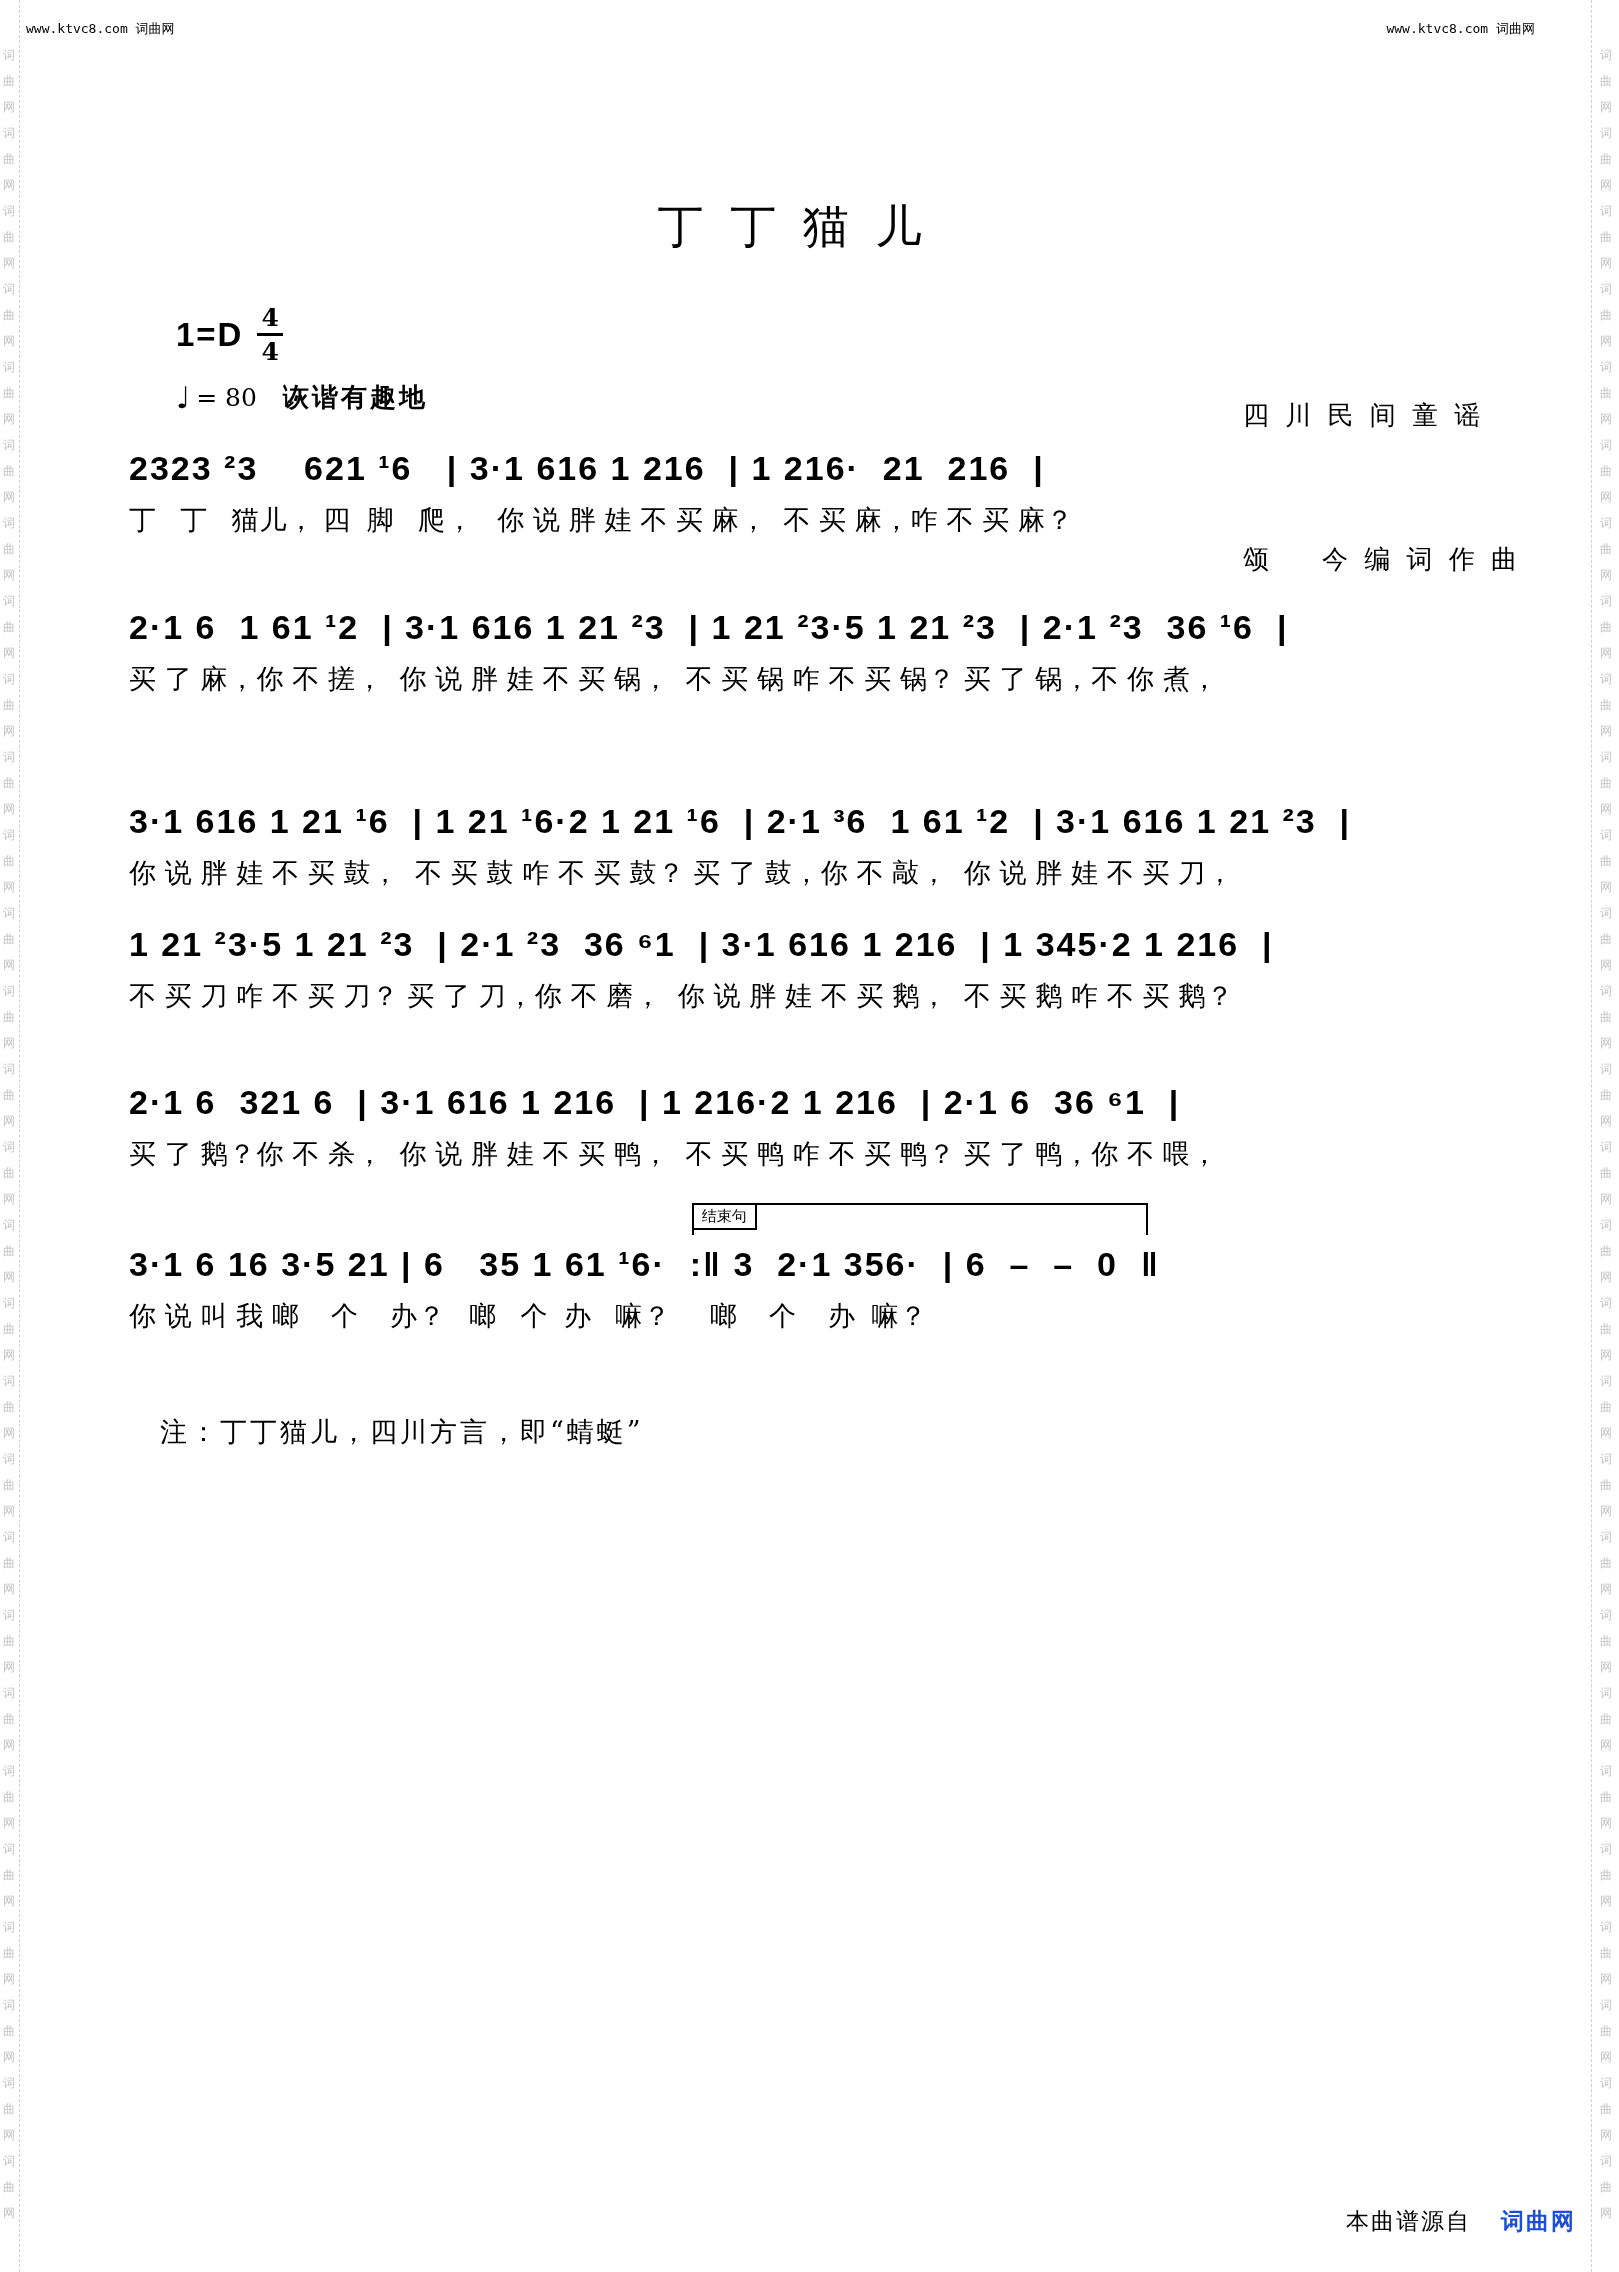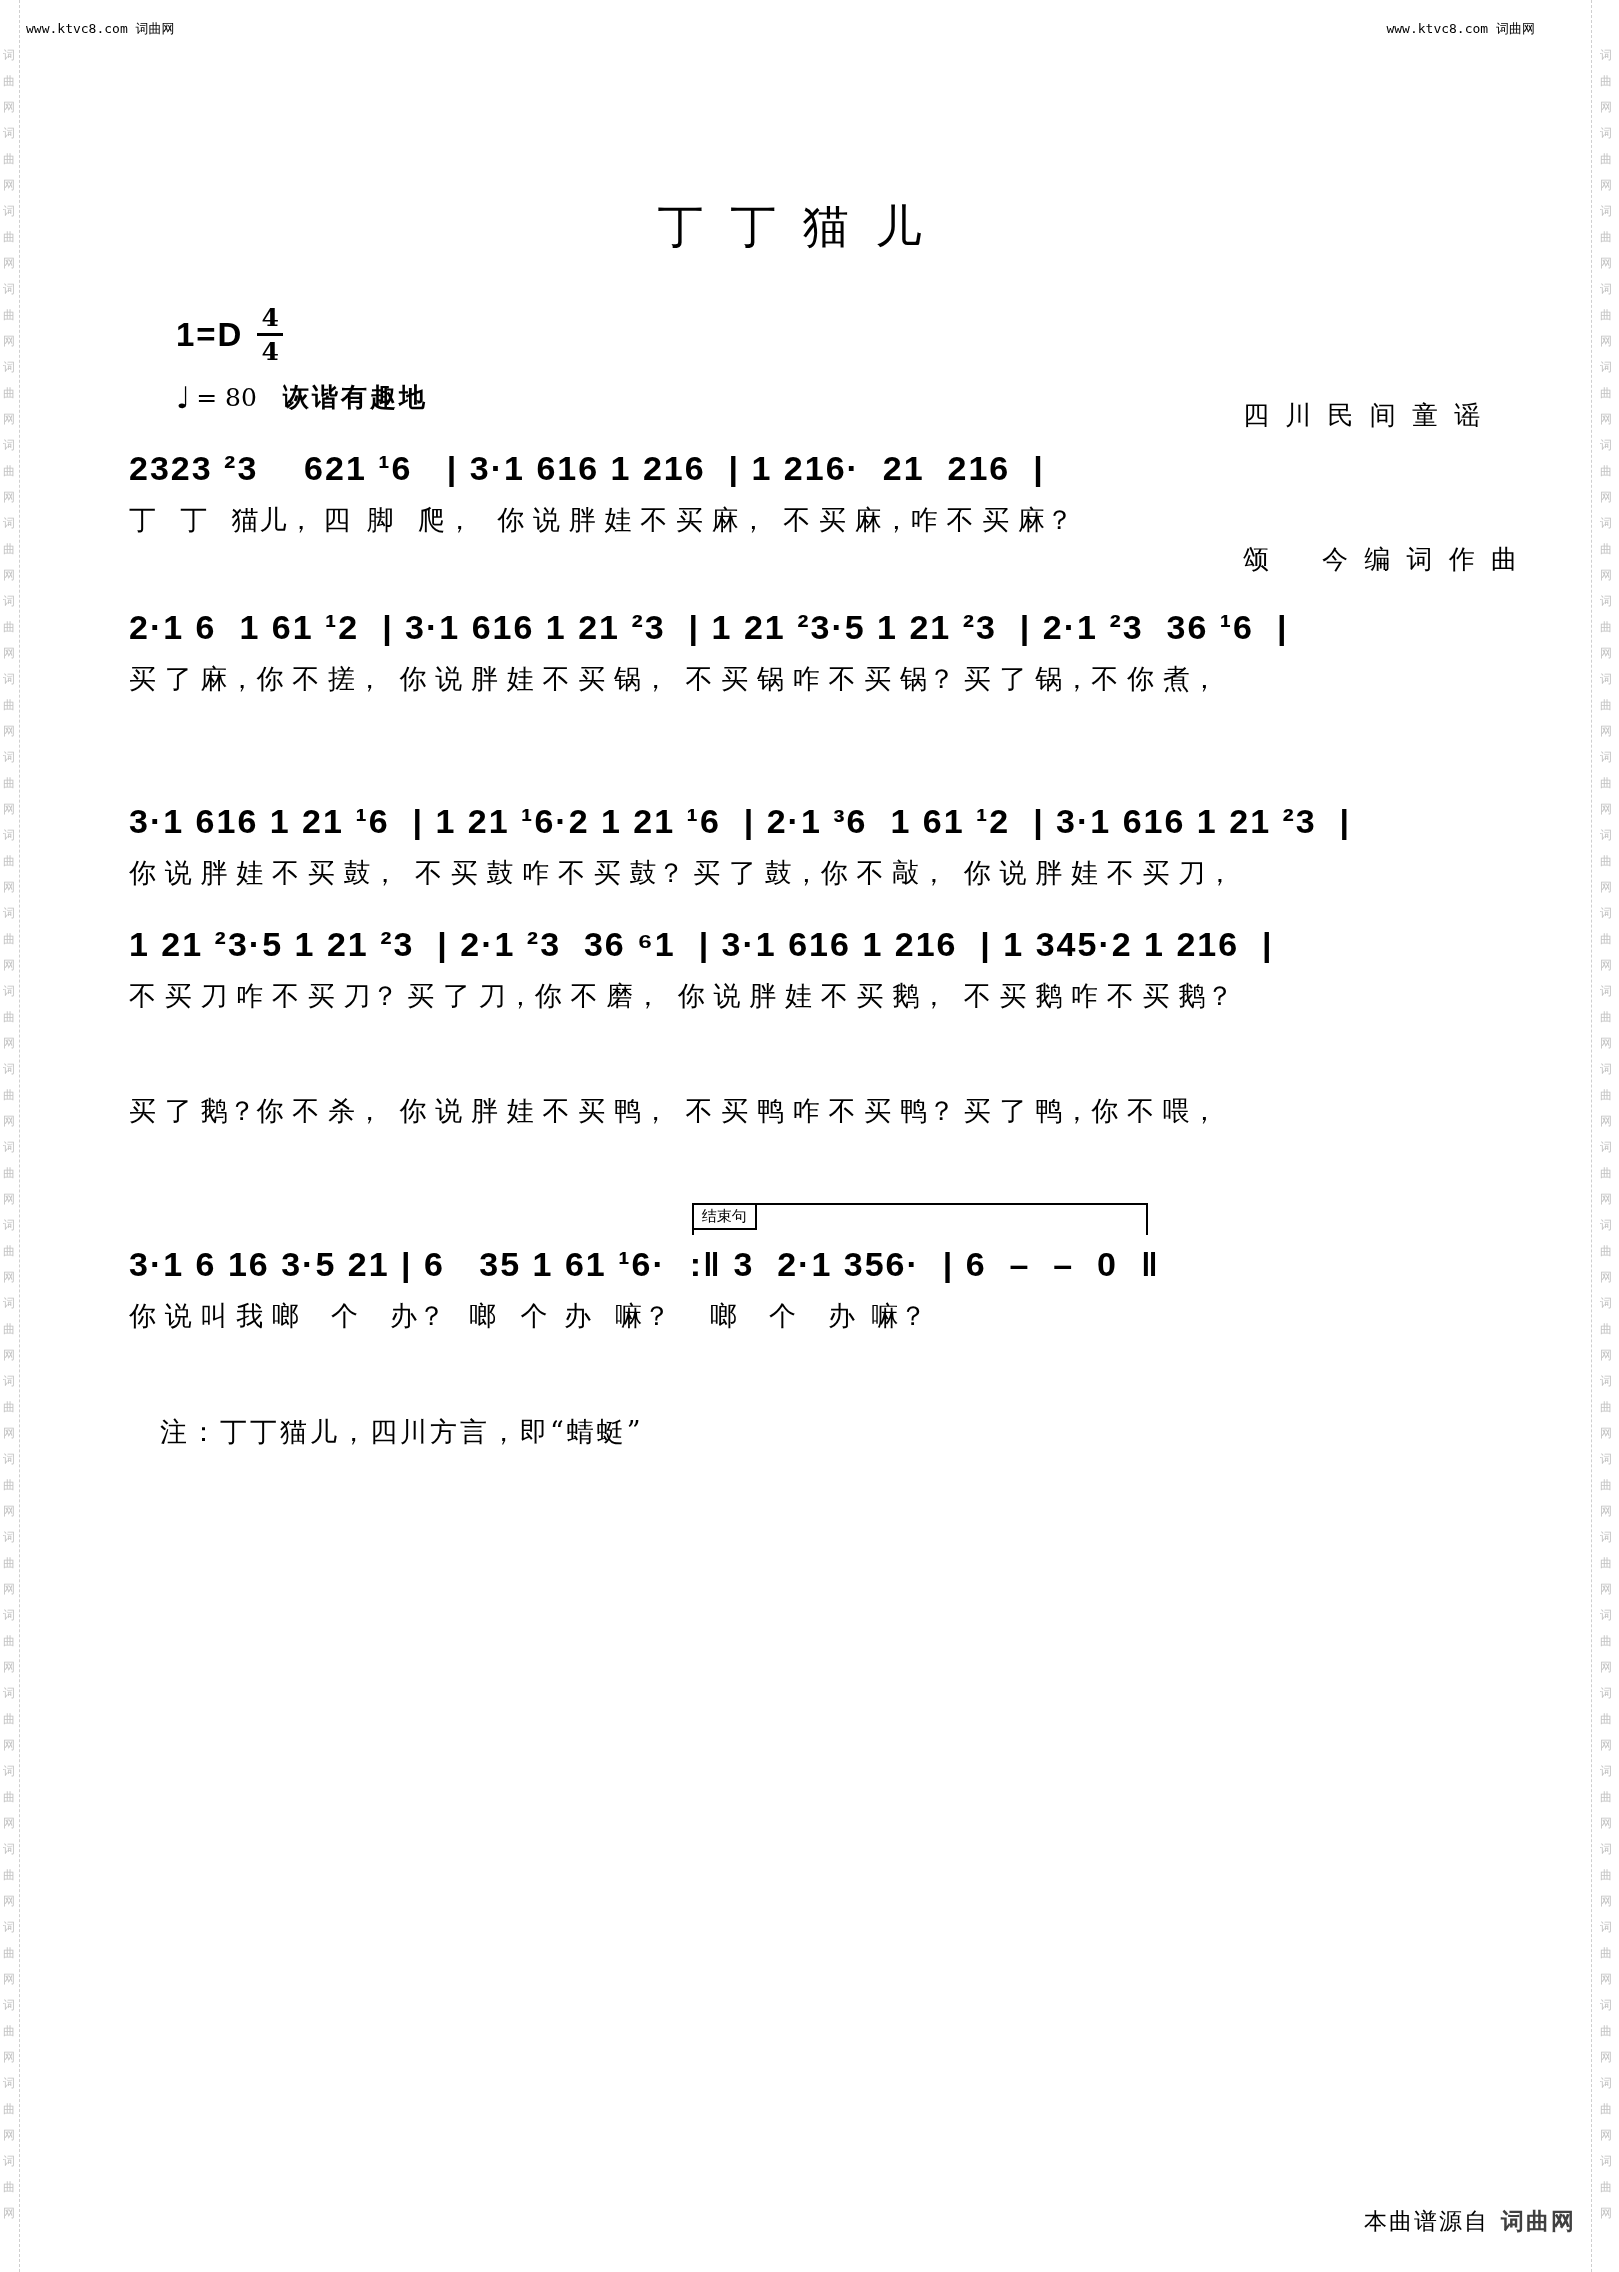--- a/index.html
+++ b/index.html
@@ -59,21 +59,21 @@
                 font-size:15px;font-weight:normal;line-height:1.2;padding:2px 8px 3px;
                 border-right:2px solid #000;border-bottom:2px solid #000;background:#fff;}
 
   
   .footnote{position:absolute;left:160px;top:1414px;font-family:"DejaVu Serif",serif;
             font-size:27px;letter-spacing:3px;white-space:pre;}
 
   
   .footer{position:absolute;right:44px;top:2206px;font-size:23px;letter-spacing:2px;
           font-family:Liberation Serif, serif;display:flex;align-items:flex-start;}
-  .footer .brand{color:#404040;margin-left:12px;font-weight:bold;}
+  .footer .brand{color:#1d4ed8;margin-left:30px;font-weight:bold;}
 </style>
 </head>
 <body>
 
 <div class="page">
 
   <div class="wm-col wm-left">词曲网　词曲网　词曲网　词曲网　词曲网　词曲网　词曲网　词曲网　词曲网　词曲网　词曲网　词曲网　词曲网　词曲网　词曲网　词曲网　词曲网　词曲网　词曲网　词曲网　词曲网　词曲网　词曲网　词曲网　词曲网　词曲网　词曲网　词曲网</div>
   <div class="dash-v dash-left"></div>
   <div class="dash-v dash-right"></div>
   <div class="wm-col wm-right">词曲网　词曲网　词曲网　词曲网　词曲网　词曲网　词曲网　词曲网　词曲网　词曲网　词曲网　词曲网　词曲网　词曲网　词曲网　词曲网　词曲网　词曲网　词曲网　词曲网　词曲网　词曲网　词曲网　词曲网　词曲网　词曲网　词曲网　词曲网</div>
@@ -116,20 +116,21 @@
     <div class="notes">3·1 616 1 21 ¹6  | 1 21 ¹6·2 1 21 ¹6  | 2·1 ³6  1 61 ¹2  | 3·1 616 1 21 ²3  |</div>
     <div class="lyrics">你 说 胖 娃 不 买 鼓，  不 买 鼓 咋 不 买 鼓？ 买 了 鼓，你 不 敲，  你 说 胖 娃 不 买 刀，</div>
   </div>
 
   <div class="system sys4">
     <div class="notes">1 21 ²3·5 1 21 ²3  | 2·1 ²3  36 ⁶1  | 3·1 616 1 216  | 1 345·2 1 216  |</div>
     <div class="lyrics">不 买 刀 咋 不 买 刀？ 买 了 刀，你 不 磨，  你 说 胖 娃 不 买 鹅，  不 买 鹅 咋 不 买 鹅？</div>
   </div>
 
   <div class="system sys5">
+    <div class="notes">2·1 6  321 6  | 3·1 616 1 216  | 1 216·2 1 216  | 2·1 6  36 ⁶1  |</div>
     <div class="lyrics">买 了 鹅？你 不 杀，  你 说 胖 娃 不 买 鸭，  不 买 鸭 咋 不 买 鸭？ 买 了 鸭，你 不 喂，</div>
   </div>
 
   <div class="system sys6">
     <div class="notes-row">
       <span class="notes">3·1 6 16 3·5 21 | 6   35 1 61 ¹6·</span>
       <span class="ending-wrap">
         <span class="ending-bracket">
           <span class="ending-label">结束句</span>
         </span>

